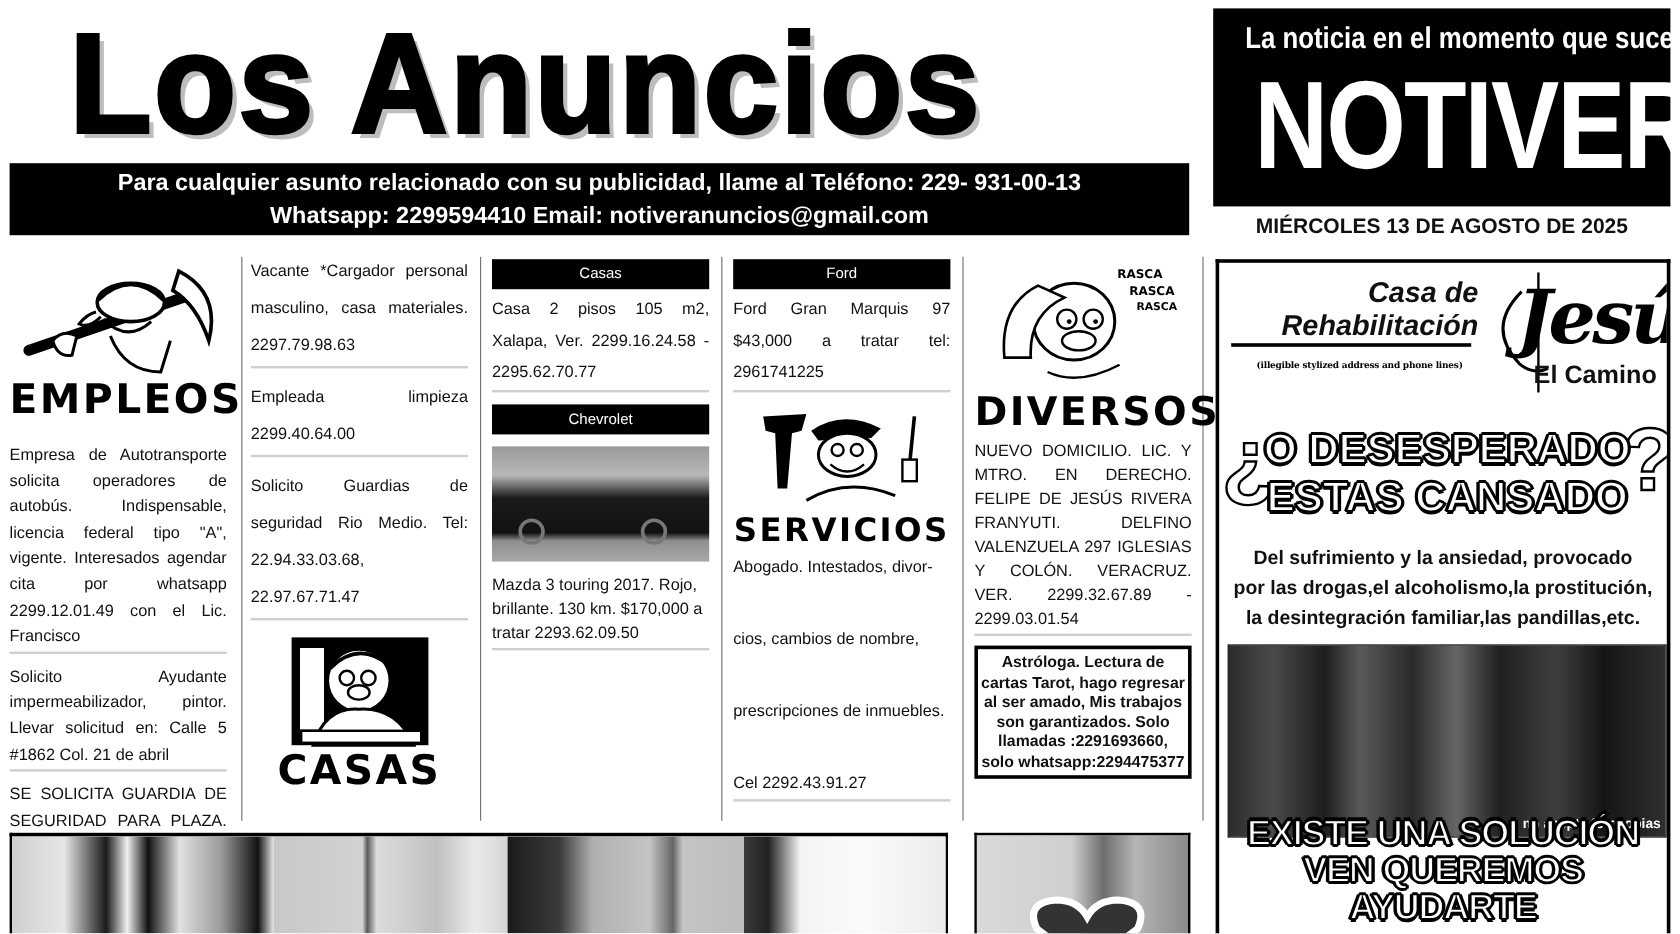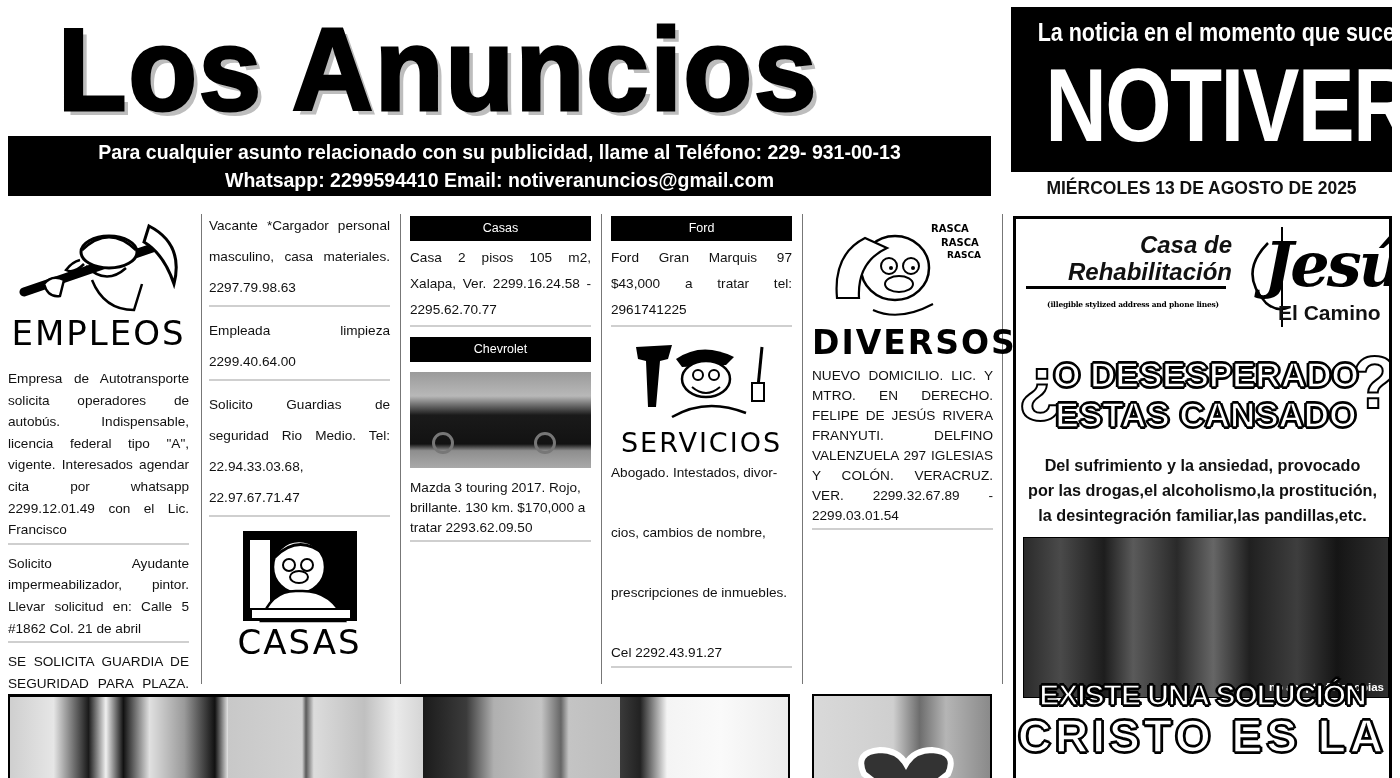--- a/index.html
+++ b/index.html
@@ -41,21 +41,21 @@
   .loose { line-height: 31px; }
 
   .cat-header {
     background: #000; color: #fff; text-align: center; font-size: 12.5px;
     height: 25px; line-height: 25px; margin-bottom: 4px;
   }
 
   
   .section-art { position: relative; text-align: center; }
   .section-word {
-    font-family: "DejaVu Sans", sans-serif; font-weight: normal; color: #000;
+    font-family: "DejaVu Sans", sans-serif; font-weight: bold; color: #000;
     letter-spacing: 2px; line-height: 1;
   }
   .cartoon svg { display: block; margin: 0 auto; }
 
   
   .box-ad {
     border: 3px solid #000; text-align: center; font-weight: bold; font-size: 13.2px;
     line-height: 16.5px; padding: 3px 2px; margin-top: 4px;
   }
 
@@ -210,20 +210,21 @@
         <circle cx="78" cy="54" r="2" fill="#000"></circle>
           <circle cx="100" cy="54" r="2" fill="#000"></circle>
         <ellipse cx="86" cy="70" rx="14" ry="8" fill="#fff" stroke="#000" stroke-width="2"></ellipse>
         <path d="M24 84 Q20 40 52 24 L74 34 Q44 48 46 84 Z" fill="#fff" stroke="#000" stroke-width="2.2"></path>
         <path d="M60 96 Q86 108 120 90" fill="none" stroke="#000" stroke-width="2"></path>
       </svg>
     </div>
     <div class="section-word" style="font-size:33px; margin-top:4px; font-weight:900;">DIVERSOS</div>
   </div>
   <div class="ad ad-text" style="margin-top:12px; line-height:20px;">NUEVO DOMICILIO. LIC. Y MTRO. EN DERECHO. FELIPE DE JESÚS RIVERA FRANYUTI. DELFINO VALENZUELA 297 IGLESIAS Y COLÓN. VERACRUZ. VER. 2299.32.67.89 - 2299.03.01.54</div>
+  <div class="box-ad">Astróloga. Lectura de cartas Tarot, hago regresar al ser amado, Mis trabajos son garantizados. Solo llamadas :2291693660, solo whatsapp:2294475377</div>
 </div>
 
 <div class="rehab-ad">
   <div class="rehab-title">
     <div>Casa de</div>
     <div>Rehabilitación</div>
   </div>
   <div class="rehab-underline"></div>
   <div class="rehab-address">(illegible stylized address and phone lines)</div>
   <div class="jesus-logo">
@@ -247,20 +248,21 @@
     <div>por las drogas,el alcoholismo,la prostitución,</div>
     <div>la desintegración familiar,las pandillas,etc.</div>
   </div>
 
   <div class="rehab-photo">
     <div class="photo-caption">no acepte fotocopias</div>
   </div>
 
   <div class="outline-heading" style="left:0; top:460px; width:373px; font-size:30px; line-height:31px; letter-spacing:-1px;">
     <div>EXISTE UNA SOLUCIÓN</div>
+    <div>VEN QUEREMOS AYUDARTE</div>
     <div style="font-size:46px; line-height:52px; letter-spacing:4px;">CRISTO ES LA</div>
   </div>
 </div>
 
 <div class="photo-strip">
   <div class="strip-photo" style="width:218px; background: linear-gradient(90deg, #cfcfcf 0%, #e6e6e6 20%, #1a1a1a 36%, #f0f0f0 44%, #111 52%, #e0e0e0 64%, #9a9a9a 80%, #111 94%, #e5e5e5 100%);"></div>
   <div class="strip-photo" style="width:195px; background: linear-gradient(90deg, #c8c8c8 0%, #d2d2d2 38%, #5a5a5a 40%, #dcdcdc 44%, #c0c0c0 70%, #eaeaea 86%, #d5d5d5 100%);"></div>
   <div class="strip-photo" style="width:197px; background: linear-gradient(90deg, #1b1b1b 0%, #3b3b3b 22%, #b0b0b0 36%, #c4c4c4 60%, #666 70%, #c4c4c4 74%, #bdbdbd 100%);"></div>
   <div class="strip-photo" style="width:168px; background: linear-gradient(90deg, #3a3a3a 0%, #222 12%, #f4f4f4 28%, #fafafa 60%, #ececec 100%);"></div>
 </div>

